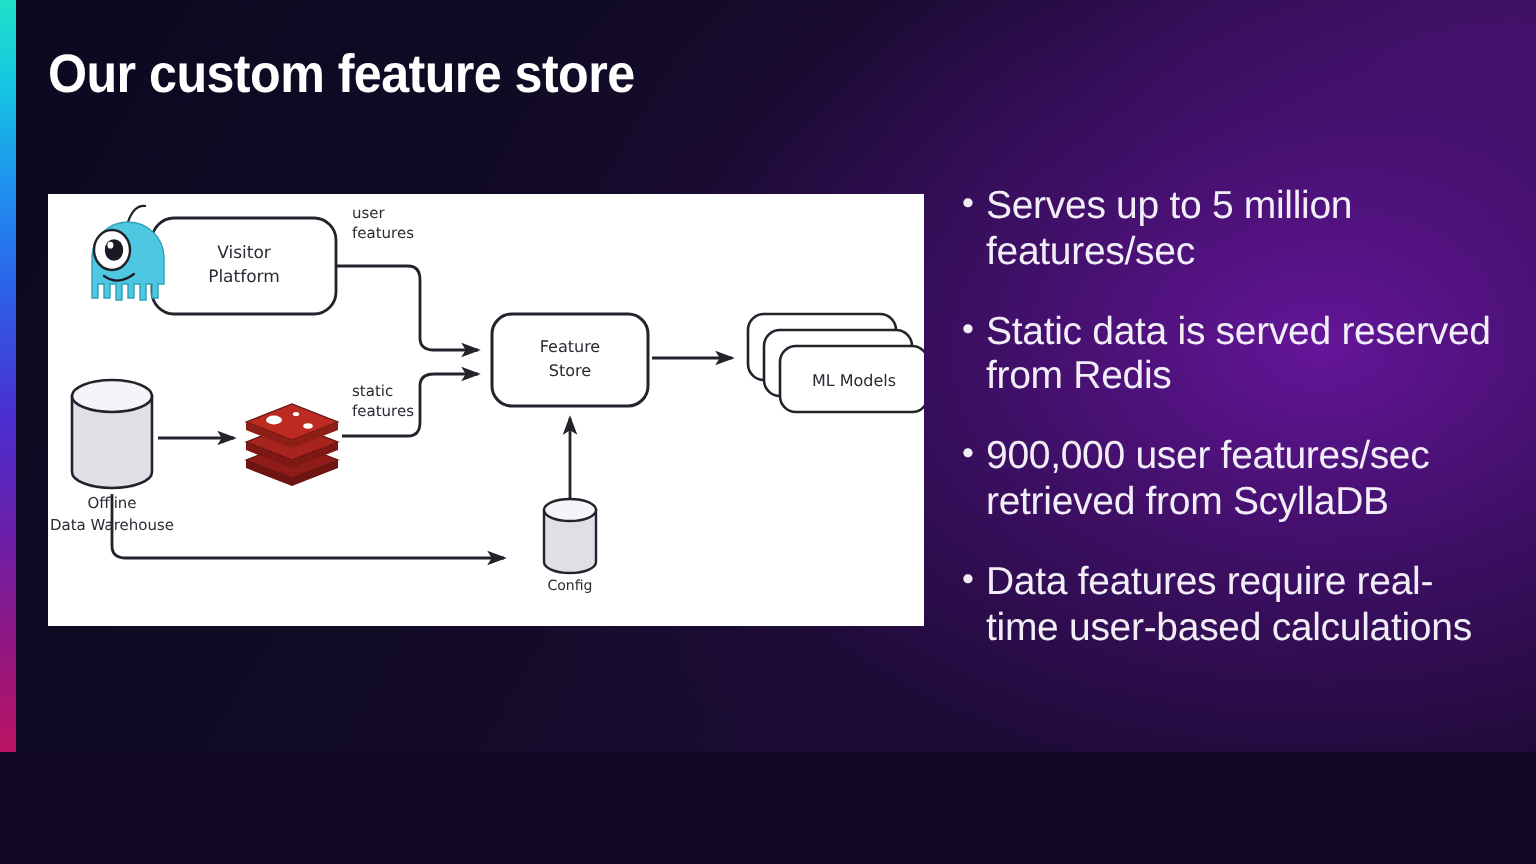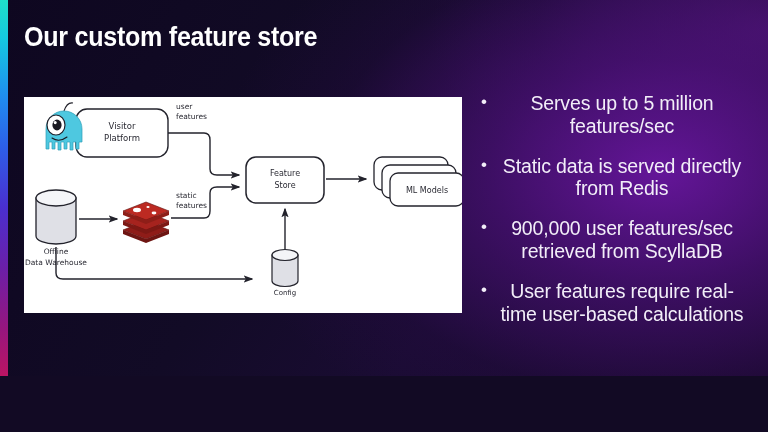--- a/index.html
+++ b/index.html
@@ -72,21 +72,21 @@
     font-family:"Liberation Sans", sans-serif;
     letter-spacing:-0.15px;
   }
   .bullet-dot {
     flex:0 0 auto;
     width:12px;
     font-size:17px;
     line-height:1.22;
     color:#f2eef8;
   }
-  .bullet-text { flex:1 1 auto;text-align:center; }
+  .bullet-text { flex:1 1 auto; }
 
   
   #footer-logo {
     position:absolute; left:22px; top:402px;
     width:34px; height:20px;
   }
   #footer-copyright {
     position:absolute; left:66px; top:406px;
     font-size:4.6px;
     color:#cfc6dd;
@@ -207,29 +207,29 @@
     </svg>
   </div>
 
   <div id="bullet-list">
     <div class="bullet-item">
       <span class="bullet-dot">•</span>
       <span class="bullet-text">Serves up to 5 million features/sec</span>
     </div>
     <div class="bullet-item">
       <span class="bullet-dot">•</span>
-      <span class="bullet-text">Static data is served directly from Redis</span>
+      <span class="bullet-text">Static data is served reserved from Redis</span>
     </div>
     <div class="bullet-item">
       <span class="bullet-dot">•</span>
       <span class="bullet-text">900,000 user features/sec retrieved from ScyllaDB</span>
     </div>
     <div class="bullet-item">
       <span class="bullet-dot">•</span>
-      <span class="bullet-text">User features require real-time user-based calculations</span>
+      <span class="bullet-text">Data features require real-time user-based calculations</span>
     </div>
   </div>
 
   <svg id="footer-logo" viewBox="0 0 34 20" xmlns="http://www.w3.org/2000/svg">
     <text x="1" y="11" font-family="Liberation Sans, sans-serif" font-size="11" font-weight="bold" fill="#ffffff" letter-spacing="-0.4">aws</text>
     <path d="M2,15.2 Q14,20.4 27,14.6" stroke="#ff9900" stroke-width="1.7" fill="none" stroke-linecap="round"></path>
     <path d="M25.4,13.2 L28.6,14.2 L26.6,16.8 Z" fill="#ff9900"></path>
   </svg>
 
   <div id="footer-copyright">© 2024, Amazon Web Services, Inc. or its affiliates. All rights reserved.</div>

